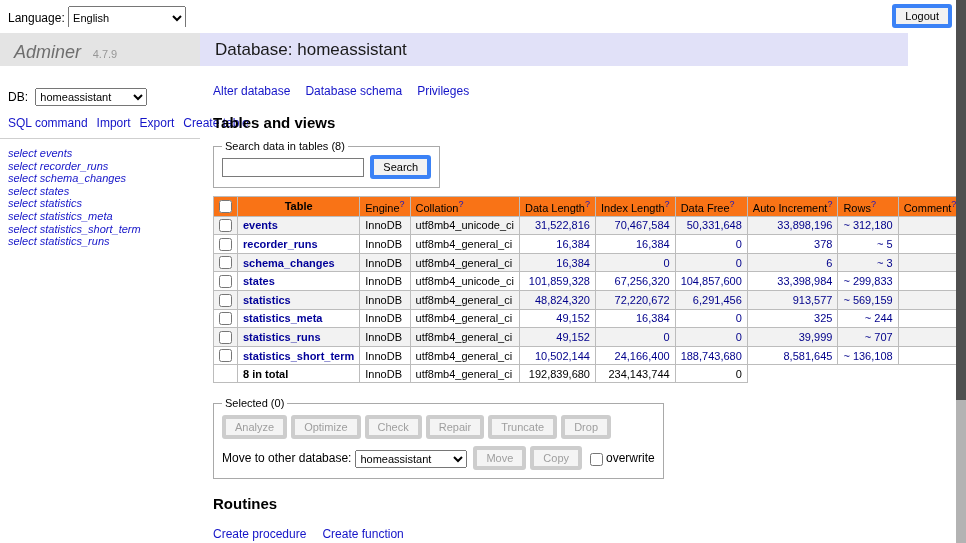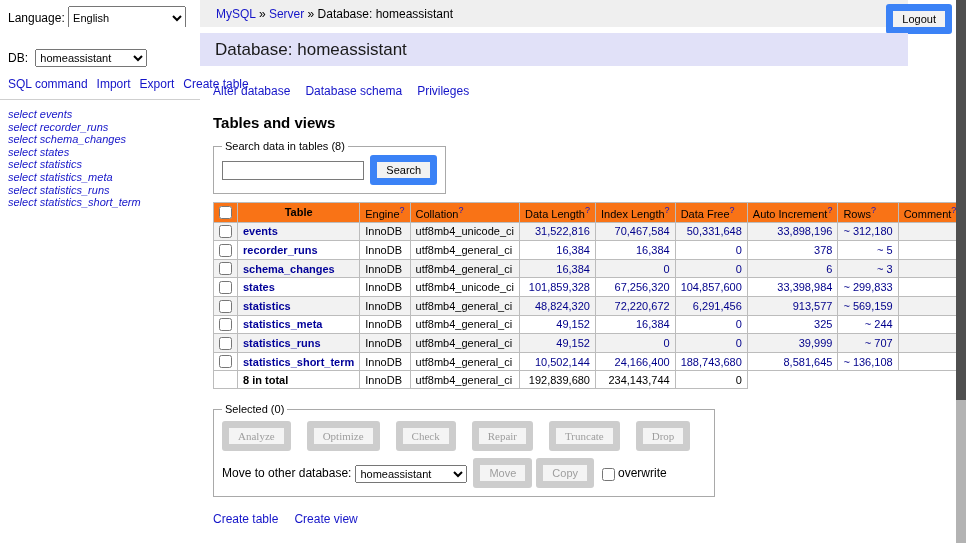--- a/index.html
+++ b/index.html
@@ -10,21 +10,21 @@
   }
   a { color:#1414c8; text-decoration:none; cursor:pointer; }
   .viewport { position:relative; width:966px; height:543px; overflow:hidden; background:#fff; }
 
   
   .lang { position:absolute; left:8px; top:6px; }
   .lang select { font-size:11px; width:118px; height:24px; }
   .breadcrumb { position:absolute; left:200px; top:0; width:708px; height:27px;
     background:#efefef; padding:7px 0 0 16px; }
   .breadcrumb .sep { color:#000; }
-  button { font-family:inherit; font-size:11px; background:#f2f2f2; border:7px solid #3b82f6;
+  button { font-family:inherit; font-size:11px; background:#f2f2f2; border:4px solid #3b82f6;
     border-radius:3px; padding:2px 9px; color:#000; cursor:pointer; }
   button:disabled { color:#9e9e9e; border-color:#cdcdcd; background:#f4f4f4; cursor:default; }
   .logout-btn { position:absolute; right:14px; top:4px; }
 
   
   .sidebar { position:absolute; left:0; top:27px; width:200px; height:516px; background:#fff; }
   .sidebar h1 { margin:6px 0 0; background:#e4e4e4; height:33px; line-height:33px;
     padding:0 0 0 14px; font-weight:normal; }
   .app-name { font-size:18px; font-style:italic; color:#6e6e6e; }
   .app-version { font-size:11px; color:#979797; margin-left:5px; }
@@ -70,21 +70,21 @@
   .data-length-col { width:64px; }
   .index-length-col { width:70px; }
   .data-free-col { width:64px; }
   .auto-increment-col { width:77px; }
   .rows-col { width:55px; }
   .comment-col { width:53px; }
 
   
   .selected-fieldset { margin-top:14px; min-width:400px; }
   .selected-fieldset .row1 { margin:3px 0 7px; }
-  .selected-fieldset .row1 button { margin-right:16px;font-family:Liberation Serif, serif; }
+  .selected-fieldset .row1 button { margin-right:4px; }
   .move-row select { width:112px; height:18px; font-size:11px; margin:0 6px 0 4px; vertical-align:middle; }
   .move-row button { margin-right:4px; }
   .move-row input[type=checkbox] { vertical-align:middle; margin:0 3px 0 4px; }
 
   .create-links { margin:15px 0 0; }
   .create-links a { margin-right:16px; }
 
   
   .scrollbar { position:absolute; right:0; top:0; width:10px; height:543px; background:#b3b3b3; }
   .scrollbar .thumb { position:absolute; top:0; left:0; width:10px; height:400px; background:#4f4f4f; }
@@ -92,40 +92,43 @@
 </head>
 <body>
 
 <div class="viewport">
 
   <div class="lang">
     <label>Language:</label>
     <select><option>English</option></select>
   </div>
 
-  <div class="breadcrumb"><a>MySQL</a><span class="sep"> » </span><a>Server</a><span class="sep"> » </span><span>Database: homeassistant</span></div>
 
   <button class="logout-btn">Logout</button>
 
   <div class="sidebar">
+    <h1>
+      <span class="app-name">Adminer</span>
+      <span class="app-version">4.7.9</span>
+    </h1>
     <div class="db-row">
       <span>DB:</span>
       <select><option>homeassistant</option></select>
     </div>
     <p class="action-links"><a>SQL command</a><a>Import</a><a>Export</a><a>Create table</a></p>
     <hr class="sidebar-divider">
     <div class="table-list">
         <div><a>select</a> <a>events</a></div>
         <div><a>select</a> <a>recorder_runs</a></div>
         <div><a>select</a> <a>schema_changes</a></div>
         <div><a>select</a> <a>states</a></div>
         <div><a>select</a> <a>statistics</a></div>
         <div><a>select</a> <a>statistics_meta</a></div>
+        <div><a>select</a> <a>statistics_short_term</a></div>
         <div><a>select</a> <a>statistics_runs</a></div>
-        <div><a>select</a> <a>statistics_short_term</a></div>
       </div>
   </div>
 
   <div class="main">
     <h2>Database: homeassistant</h2>
     <div class="content">
 
       <p class="db-links"><a>Alter database</a><a>Database schema</a><a>Privileges</a></p>
 
       <h3>Tables and views</h3>
@@ -261,21 +264,20 @@
       </table>
 
       <fieldset class="selected-fieldset">
         <legend>Selected (0)</legend>
         <div class="row1"><button disabled="">Analyze</button><button disabled="">Optimize</button><button disabled="">Check</button><button disabled="">Repair</button><button disabled="">Truncate</button><button disabled="">Drop</button></div>
         <div class="move-row">
           <span>Move to other database:</span><select><option>homeassistant</option></select><span><button disabled="">Move</button><button disabled="">Copy</button></span><input type="checkbox" style=""><span>overwrite</span>
         </div>
       </fieldset>
 
-      <p class="create-links"><a>Create table</a><a>Create view</a></p>
 
       <h3>Routines</h3>
       <p class="create-links"><a>Create procedure</a><a>Create function</a></p>
 
       
     </div>
   </div>
 
   <div class="scrollbar">
     <div class="thumb"></div>

